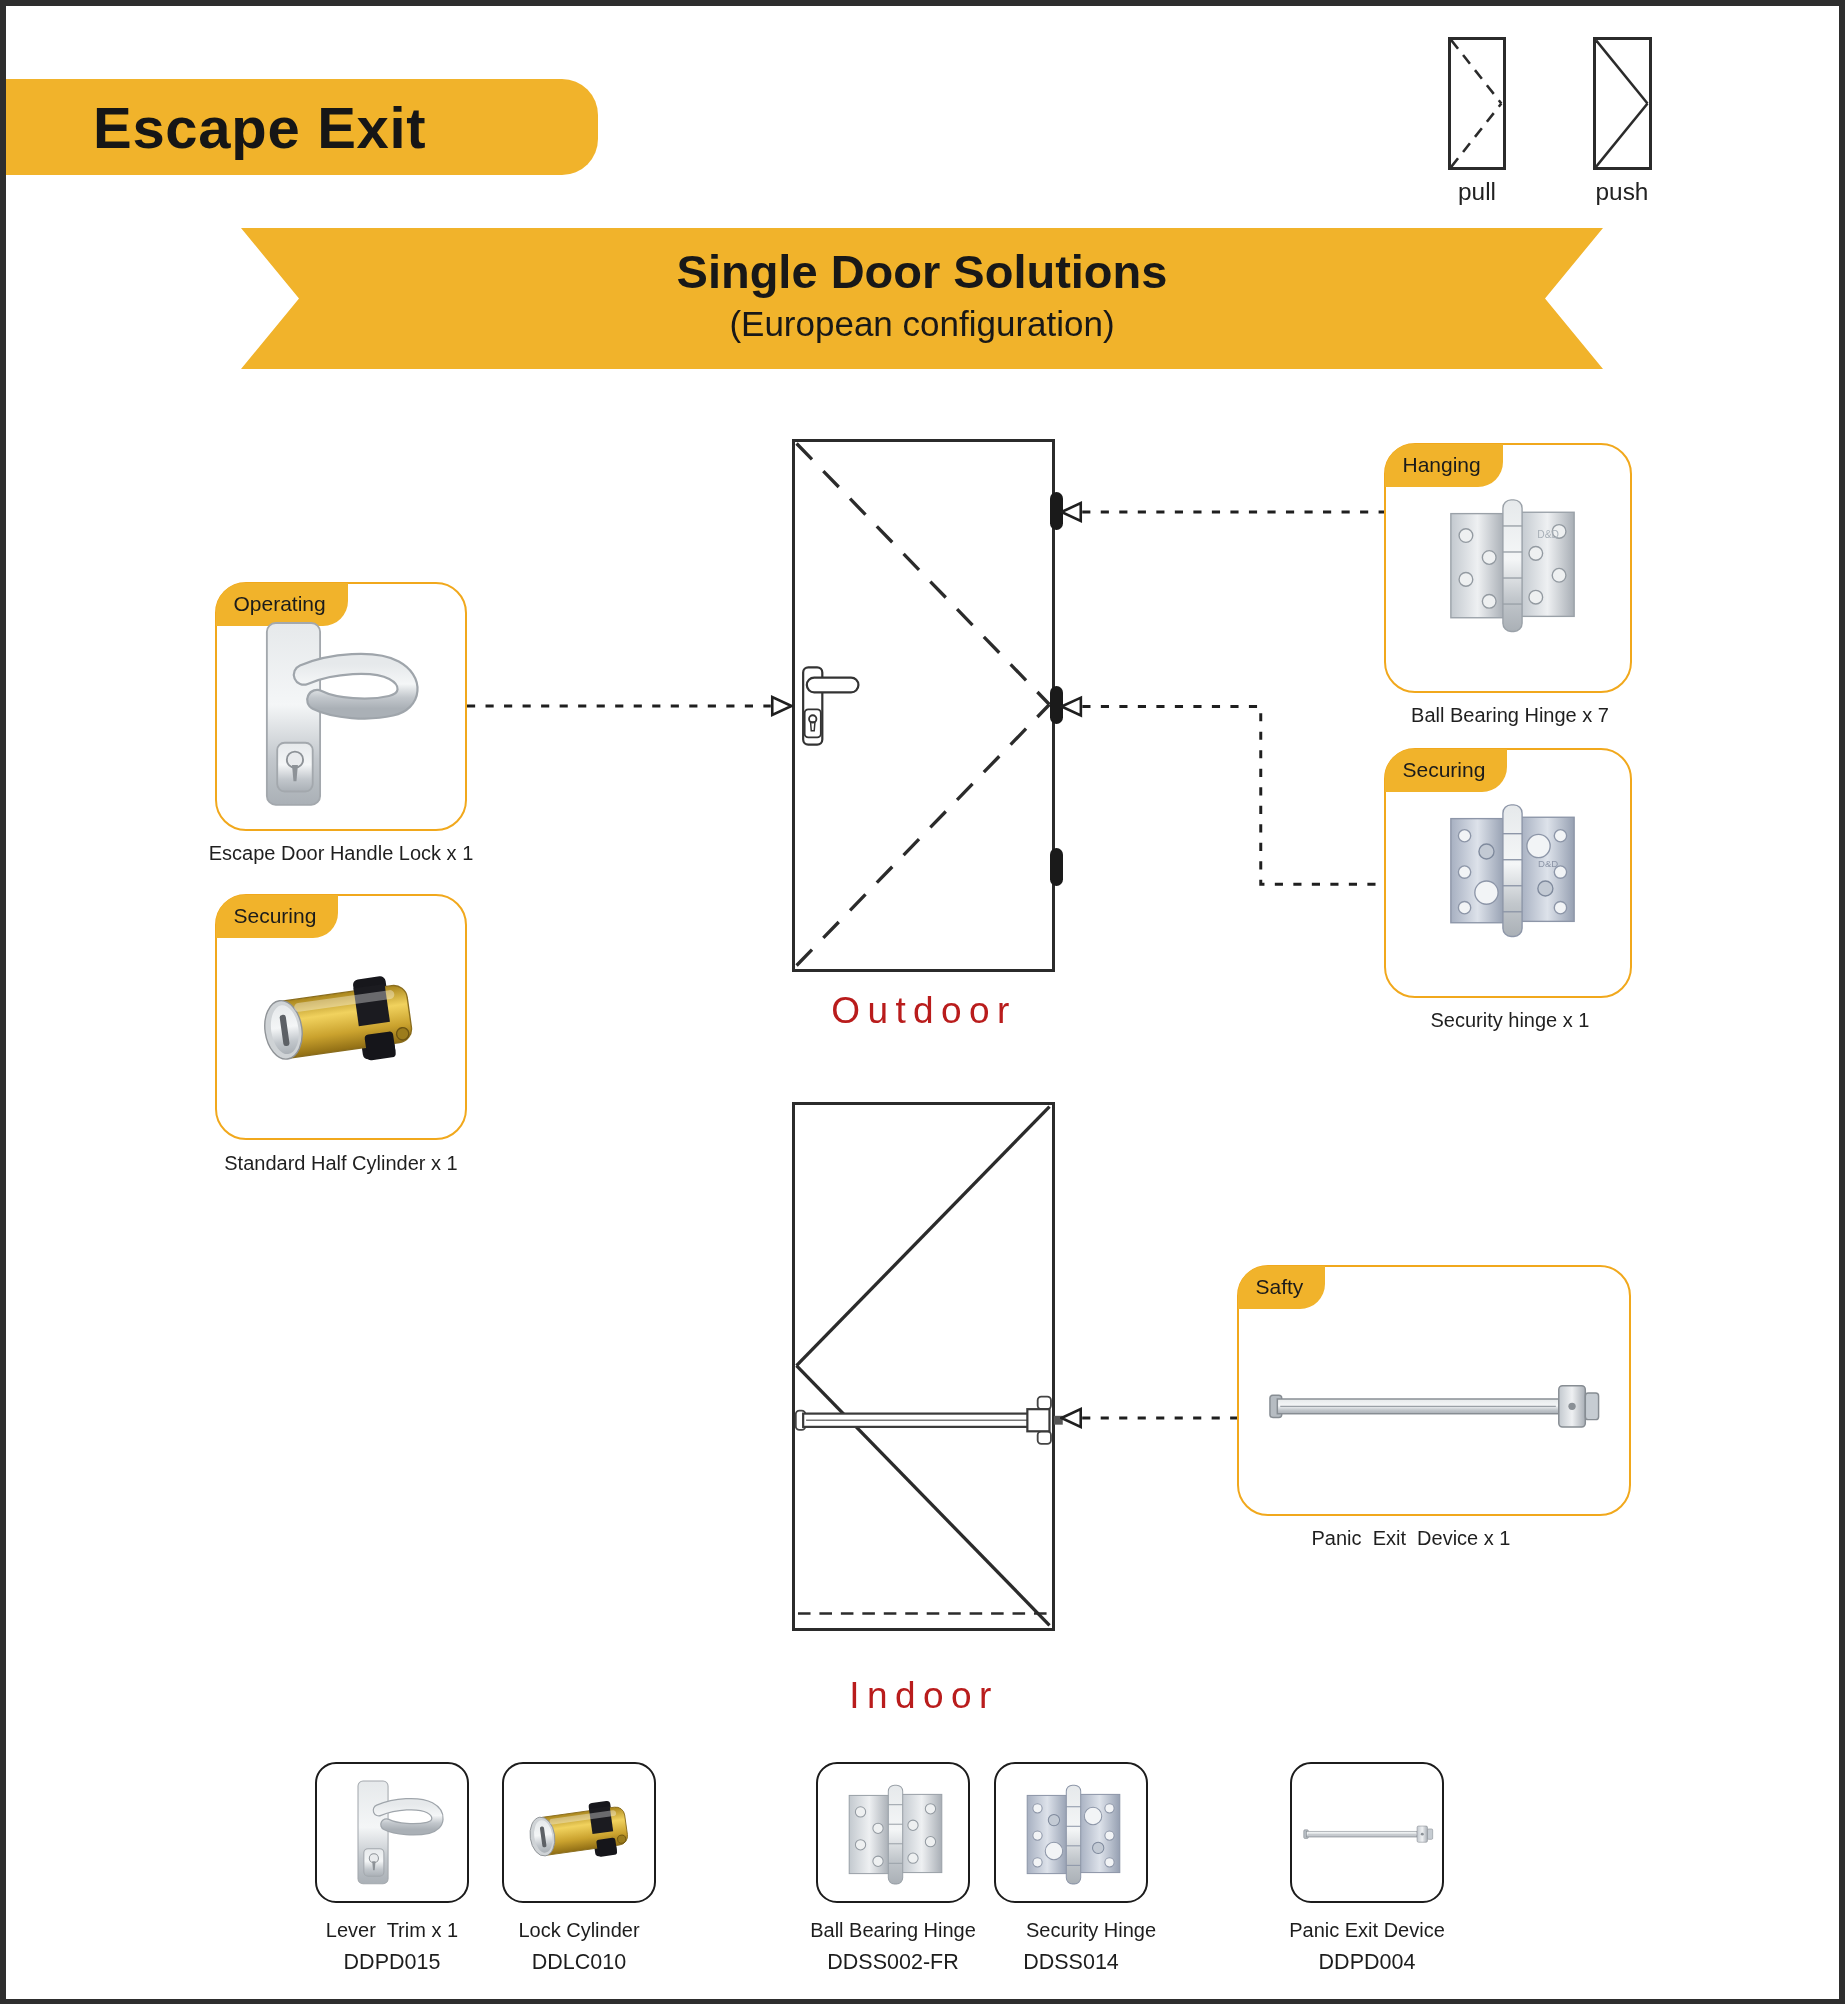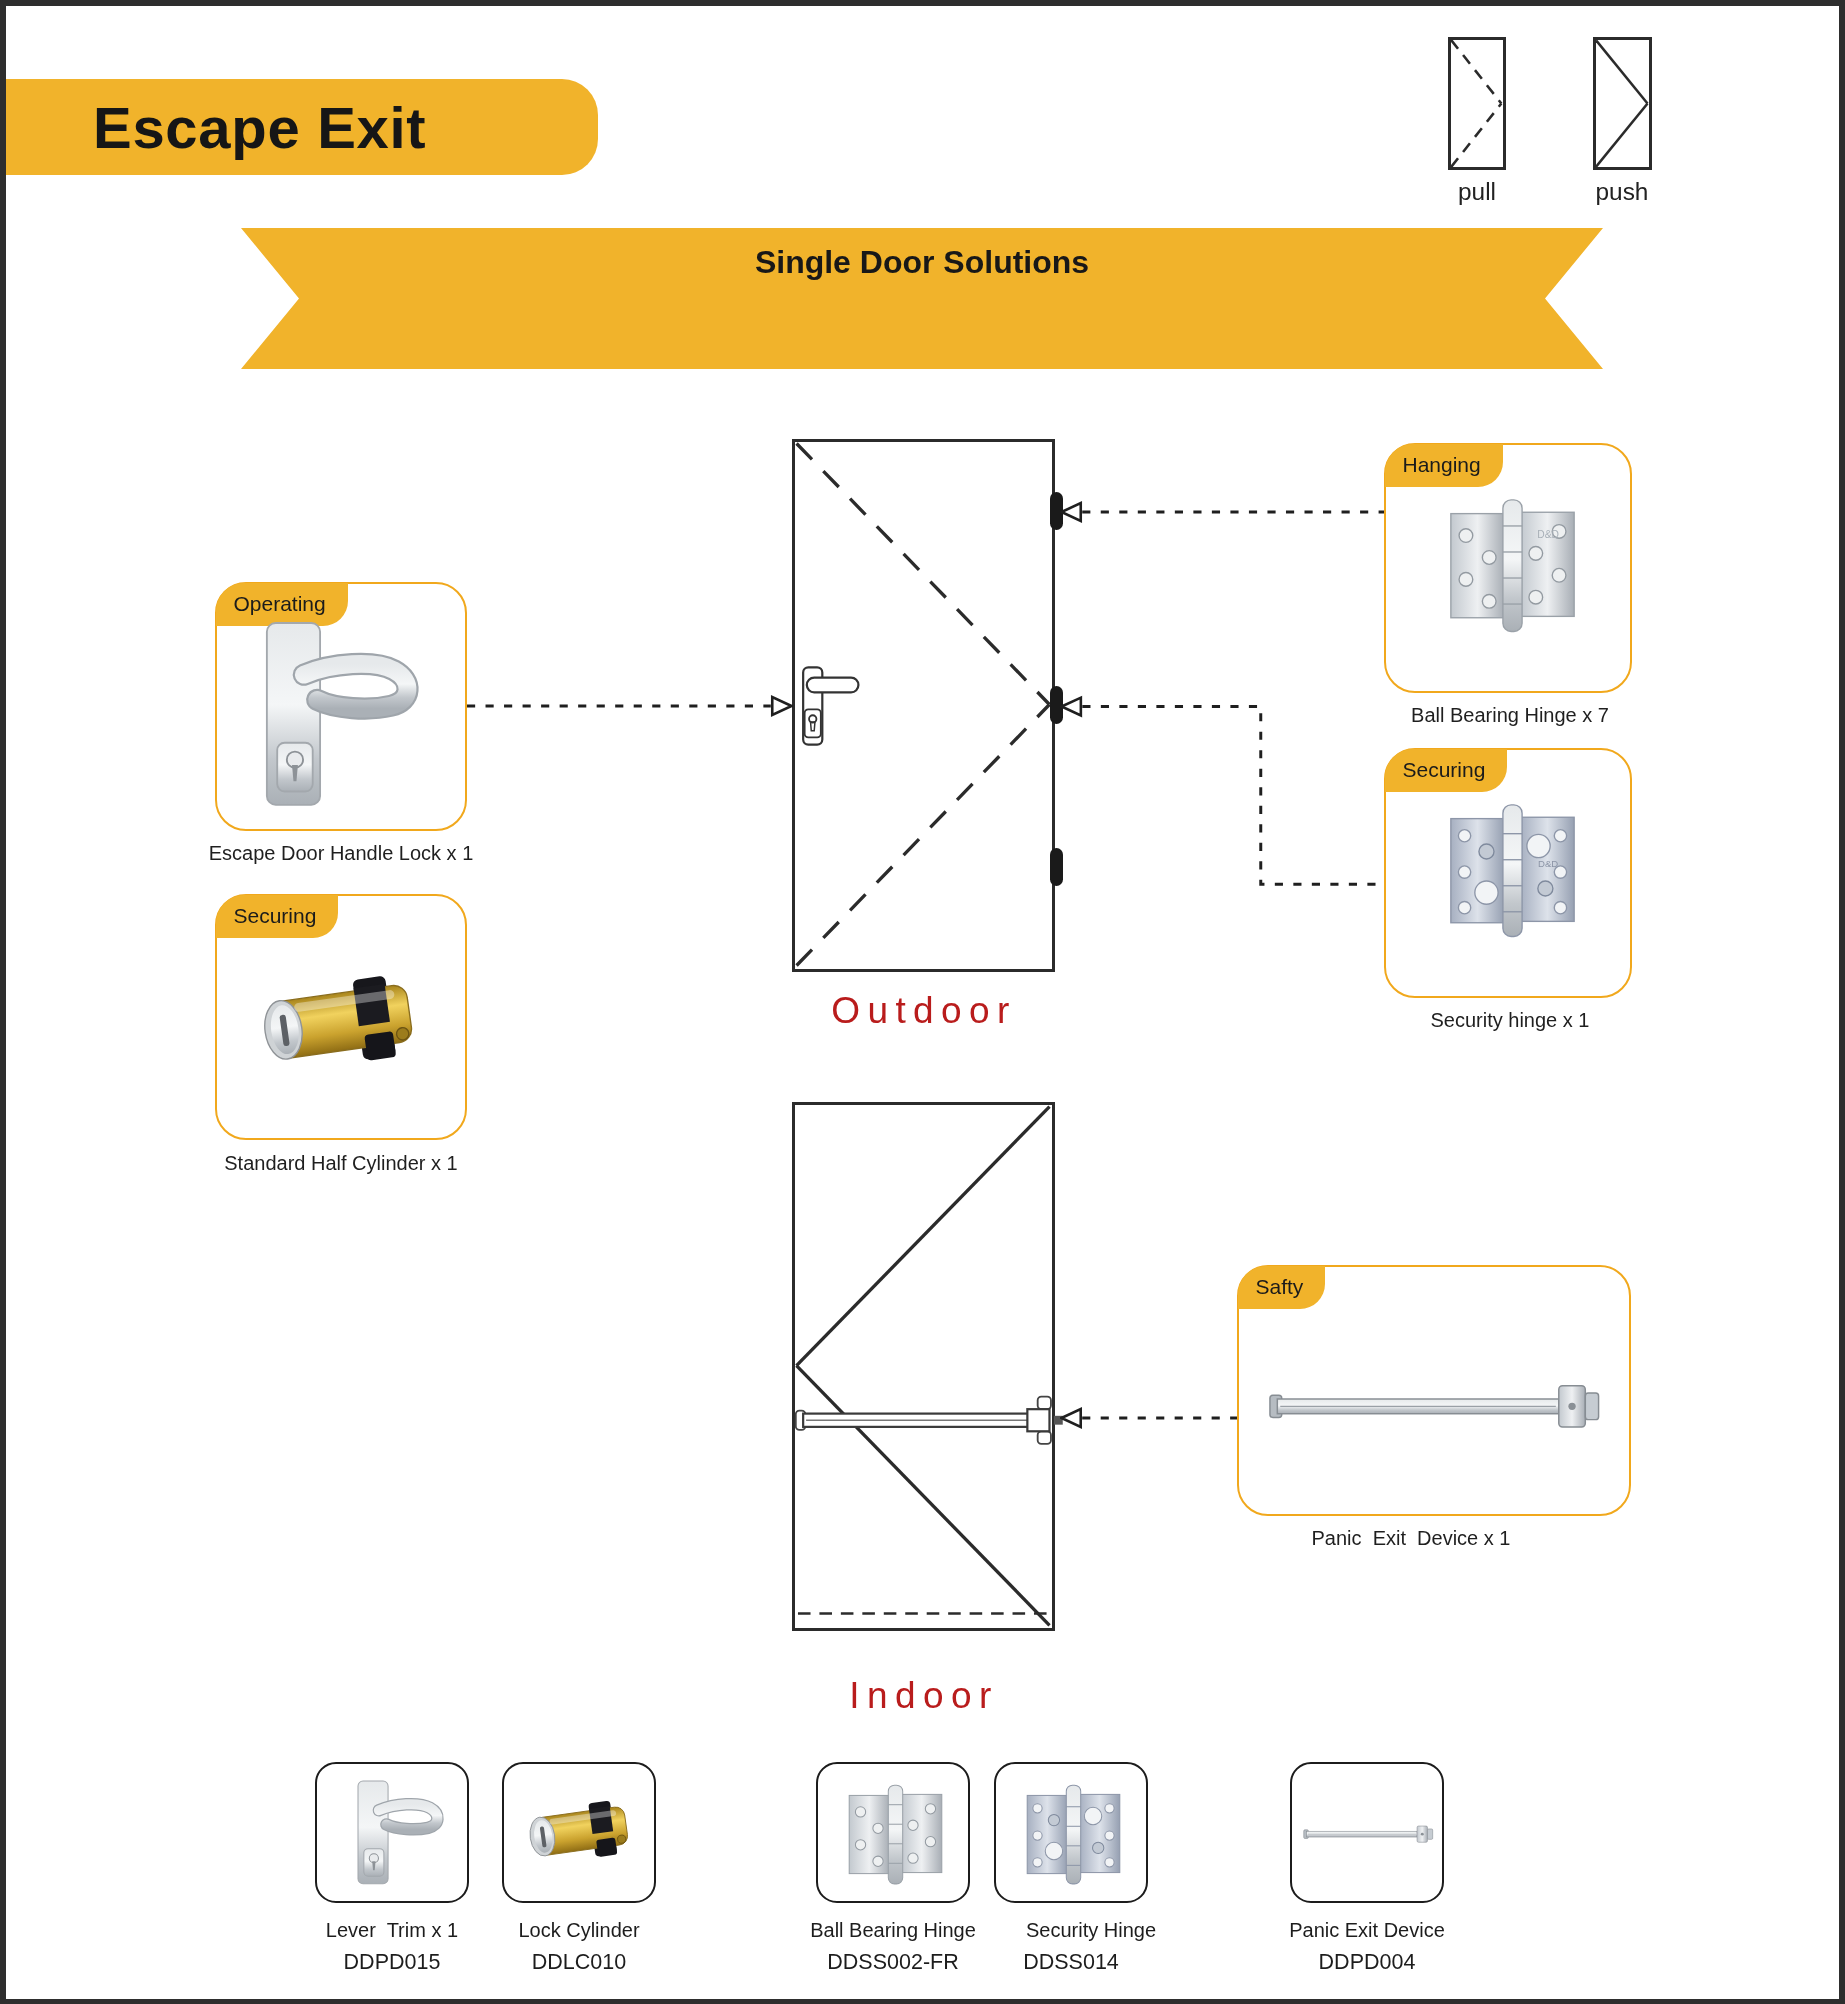--- a/index.html
+++ b/index.html
@@ -8,21 +8,21 @@
         font-family:"Liberation Sans","DejaVu Sans",sans-serif;color:#1c1c1c;}
   .abs{position:absolute;}
   
   .banner{left:0;top:73px;width:592px;height:96px;background:#F1B32B;
           border-radius:0 36px 36px 0;display:flex;align-items:center;}
   .banner span{margin-left:87px;font-size:58px;font-weight:bold;letter-spacing:0.7px;color:#161616;}
   
   .ribbon{left:235px;top:222px;width:1362px;height:141px;background:#F1B32B;
           clip-path:polygon(0 0,100% 0,calc(100% - 58px) 50%,100% 100%,0 100%,58px 50%);
           text-align:center;}
-  .ribbon .t1{margin-top:16.3px;font-size:32px;font-weight:bold;color:#181818;}
+  .ribbon .t1{margin-top:16.3px;font-size:47px;font-weight:bold;color:#181818;}
   .ribbon .t2{margin-top:4.4px;font-size:35px;color:#181818;}
   
   .legrect{border:3px solid #2b2b2b;box-sizing:border-box;background:#fff;}
   .leglab{font-size:24.4px;text-align:center;color:#222;}
   
   .door{border:3.7px solid #2b2b2b;box-sizing:border-box;background:#fff;}
   .doorlabel{font-size:37px;letter-spacing:7.4px;color:#b91c1c;text-align:center;}
   .hingepill{width:12.6px;height:38px;border-radius:6.7px;background:#1a1a1a;}
   
   .card{border:2.2px solid #F1A81C;border-radius:31px;box-sizing:border-box;background:#fff;}
@@ -161,20 +161,21 @@
   <div class="abs legrect" style="left:1587px;top:31px;width:59px;height:133px;">
     <svg width="53" height="127" viewBox="0 0 72 172" style="margin:0 auto">
       <line x1="0" y1="0" x2="70" y2="86" stroke="#2b2b2b" stroke-width="3.5"></line>
       <line x1="0" y1="172" x2="70" y2="86" stroke="#2b2b2b" stroke-width="3.5"></line>
     </svg>
   </div>
   <div class="abs leglab" style="left:1542px;top:172px;width:148px;">push</div>
 
   <div class="abs ribbon">
     <div class="t1">Single Door Solutions</div>
+    <div class="t2">(European configuration)</div>
   </div>
 
   <div class="abs door" style="left:786px;top:433px;width:263px;height:533px;">
     <svg width="256" height="525" viewBox="0 0 346 710">
       <line x1="2" y1="2" x2="344" y2="355" stroke="#2b2b2b" stroke-width="4.5" stroke-dasharray="30 22"></line>
       <line x1="2" y1="708" x2="344" y2="355" stroke="#2b2b2b" stroke-width="4.5" stroke-dasharray="30 22"></line>
     </svg>
   </div>
 
   <div class="abs hingepill" style="left:1044px;top:486px;"></div>

